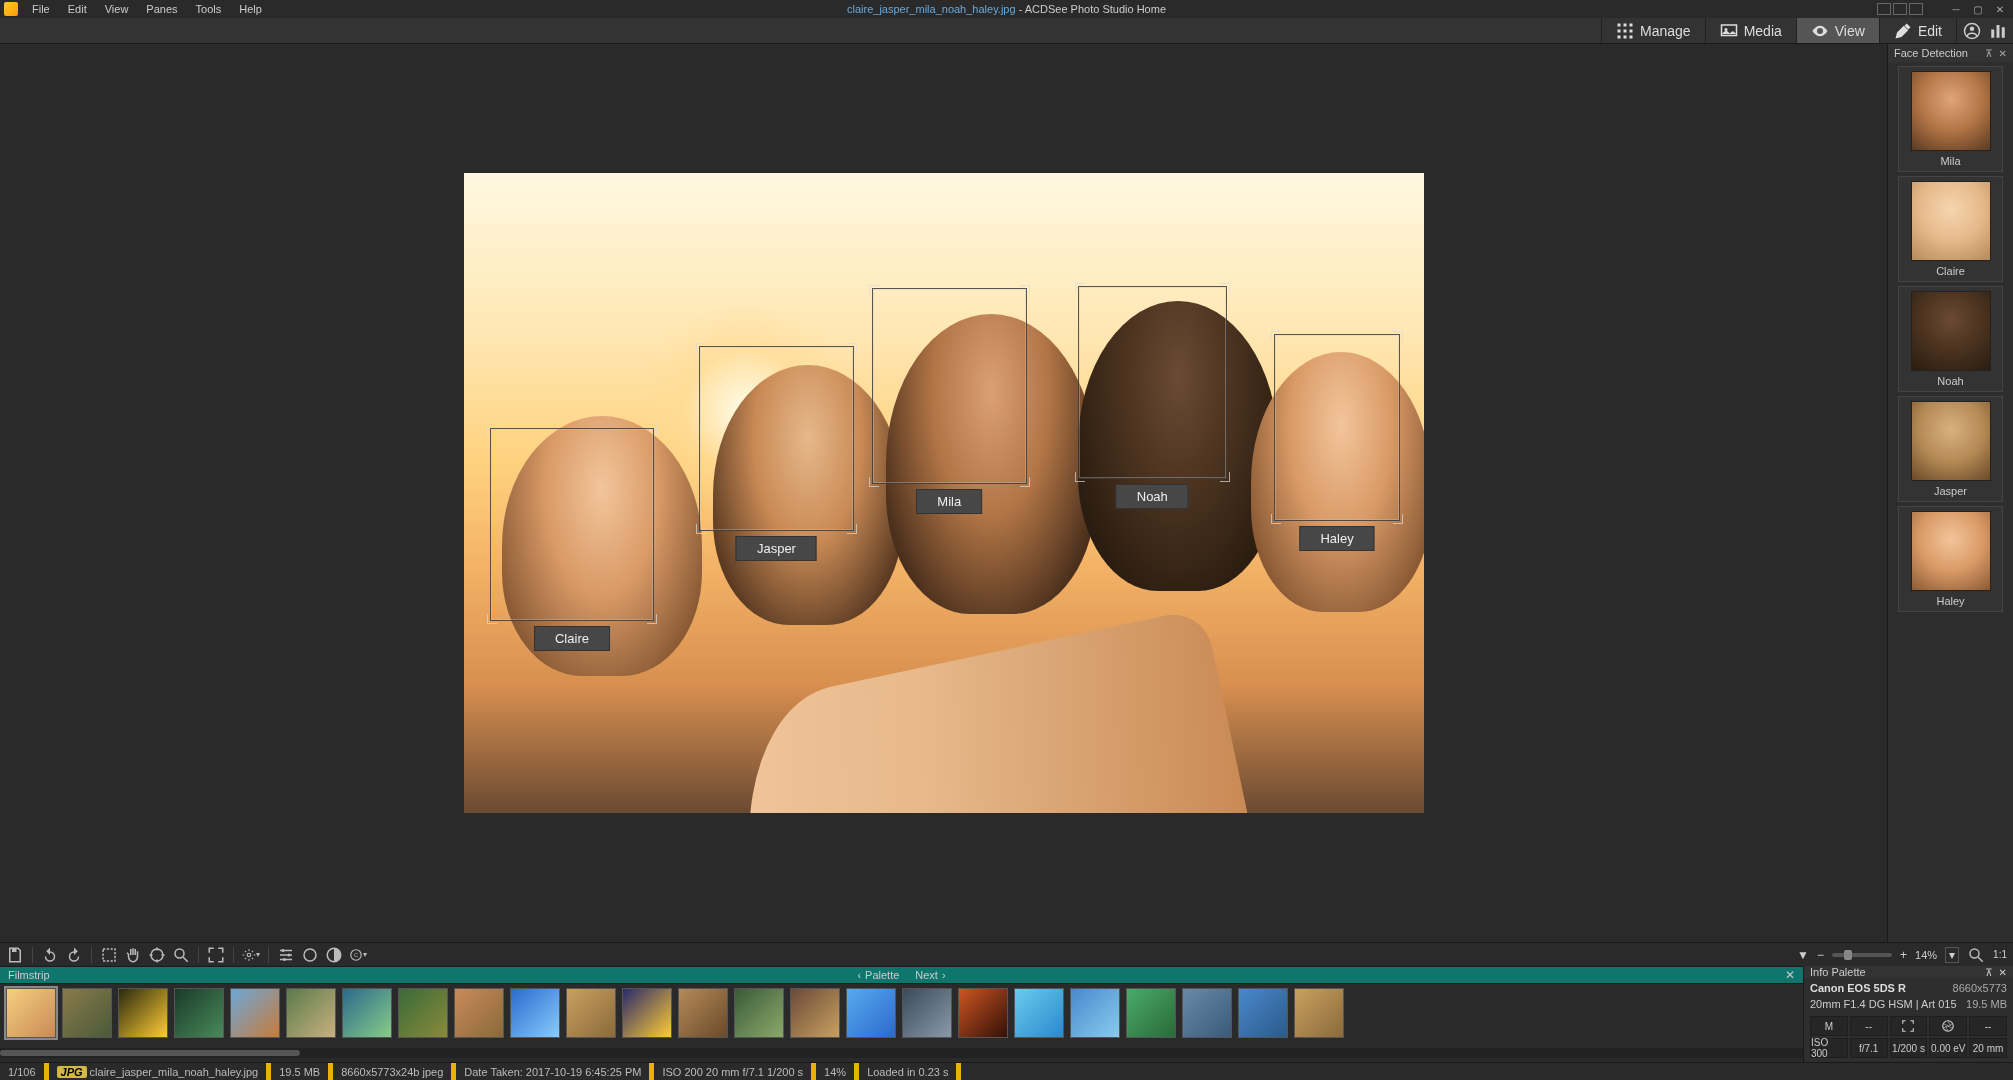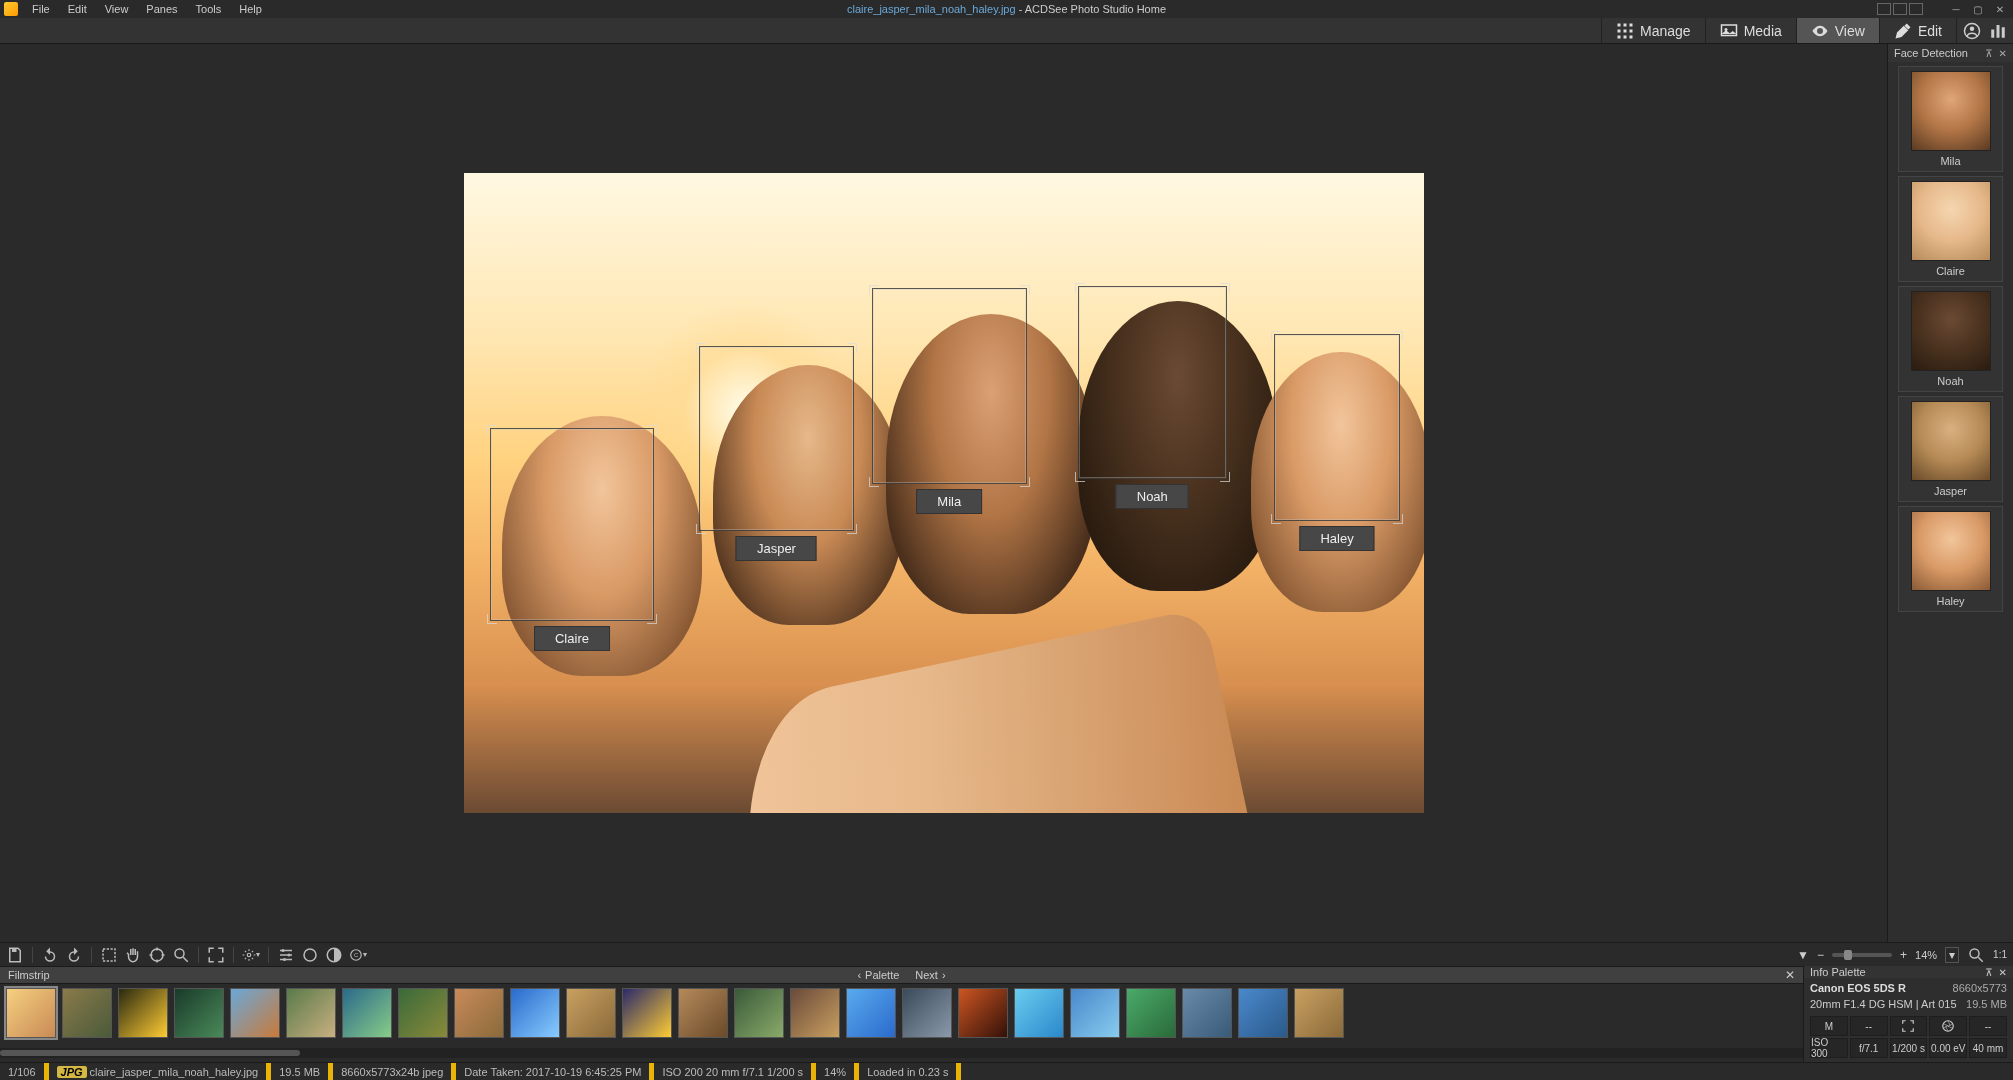--- a/index.html
+++ b/index.html
@@ -60,21 +60,21 @@
 
 .viewtoolbar { height: 24px; background: #2a2a2a; border-top:1px solid #1a1a1a; display:flex; align-items:center; padding:0 6px; gap:6px;}
 .viewtoolbar .tool { width:18px; height:18px; display:flex; align-items:center; justify-content:center; color:#bbb; cursor:pointer;}
 .viewtoolbar .sep { width:1px; height:16px; background:#444; margin:0 2px;}
 .viewtoolbar .right { margin-left:auto; display:flex; align-items:center; gap:8px;}
 .viewtoolbar .zoom-slider { width:60px; height:4px; background:#555; position:relative; border-radius:2px;}
 .viewtoolbar .zoom-slider .zh { position:absolute; top:-3px; left:20%; width:8px; height:10px; background:#888; border-radius:2px; cursor:pointer;}
 .viewtoolbar .zoomlabel { font-size:11px; color:#ccc; }
 
 
-.filmstrip-hd { height:18px; background:#404040; display:flex; align-items:center; padding:0 8px; gap:12px; position:relative; border-top:1px solid #1a1a1a; border-bottom:1px solid #1a1a1a;}
+.filmstrip-hd { height:18px; background:#0f766e; display:flex; align-items:center; padding:0 8px; gap:12px; position:relative; border-top:1px solid #1a1a1a; border-bottom:1px solid #1a1a1a;}
 .filmstrip-hd .title { font-size:11px;}
 .filmstrip-hd .nav { position:absolute; left:50%; transform:translateX(-50%); display:flex; gap:16px; font-size:11px; color:#ccc;}
 .filmstrip-hd .nav span{cursor:pointer; display:flex; align-items:center; gap:4px;}
 .filmstrip-hd .close { position:absolute; right:8px; font-size:12px; cursor:pointer;}
 .filmstrip { height: 64px; background:#2a2a2a; display:flex; gap:6px; padding:4px 6px; overflow:hidden;}
 .thumb { width:50px; height:50px; border:1px solid #555; cursor:pointer; flex-shrink:0;}
 .thumb.sel { outline:2px solid #888;}
 
 .film-scroll { height:10px; background:#222; position:relative;}
 .film-scroll .bar{ position:absolute; left:0; top:2px; width:300px; height:6px; background:#555; border-radius:3px; cursor:pointer;}
@@ -436,21 +436,21 @@
             <svg viewBox="0 0 24 24">
               <circle cx="12" cy="12" r="9" fill="none" stroke="currentColor" stroke-width="2"></circle>
               <path d="M12 3l4 9M20 8l-8 5M20 16l-9-4M12 21l-4-9M4 16l8-5M4 8l9 4" fill="none" stroke="currentColor" stroke-width="1"></path>
             </svg>
           </div>
         <div class="info-cell">--</div>
         <div class="info-cell">ISO 300</div>
         <div class="info-cell">f/7.1</div>
         <div class="info-cell">1/200 s</div>
         <div class="info-cell">0.00 eV</div>
-        <div class="info-cell">40 mm</div>
+        <div class="info-cell">20 mm</div>
       </div>
       <div class="info-date">
         <span>2017-10-19 6:45:25 PM</span>
       </div>
 
     </div>
   </div>
 </div>
 
 <div class="statusbar">

